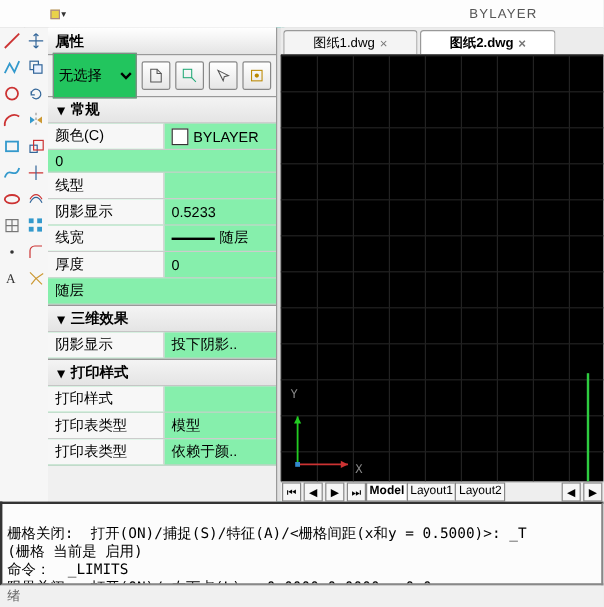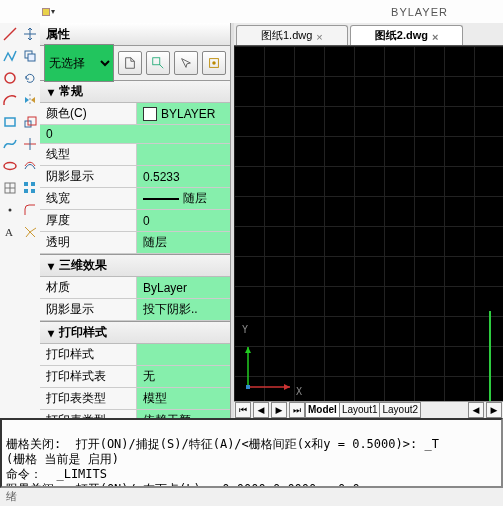--- a/index.html
+++ b/index.html
@@ -216,47 +216,34 @@
             <span>随层</span>
           </div>
         </div>
         <div class="row">
           <div class="k">厚度</div>
           <div class="v">
             <span>0</span>
           </div>
         </div>
         <div class="row">
-          <div class="k">透明</div>
           <div class="v">
             <span>随层</span>
           </div>
         </div>
         <div class="grp"><span class="tri">▾</span>三维效果</div>
         <div class="row">
-          <div class="k">材质</div>
-          <div class="v">
-            <span>ByLayer</span>
-          </div>
-        </div>
-        <div class="row">
           <div class="k">阴影显示</div>
           <div class="v">
             <span>投下阴影..</span>
           </div>
         </div>
         <div class="grp"><span class="tri">▾</span>打印样式</div>
         <div class="row">
           <div class="k">打印样式</div>
-        </div>
-        <div class="row">
-          <div class="k">打印样式表</div>
-          <div class="v">
-            <span>无</span>
-          </div>
         </div>
         <div class="row">
           <div class="k">打印表类型</div>
           <div class="v">
             <span>模型</span>
           </div>
         </div>
         <div class="row">
           <div class="k">打印表类型</div>
           <div class="v">

